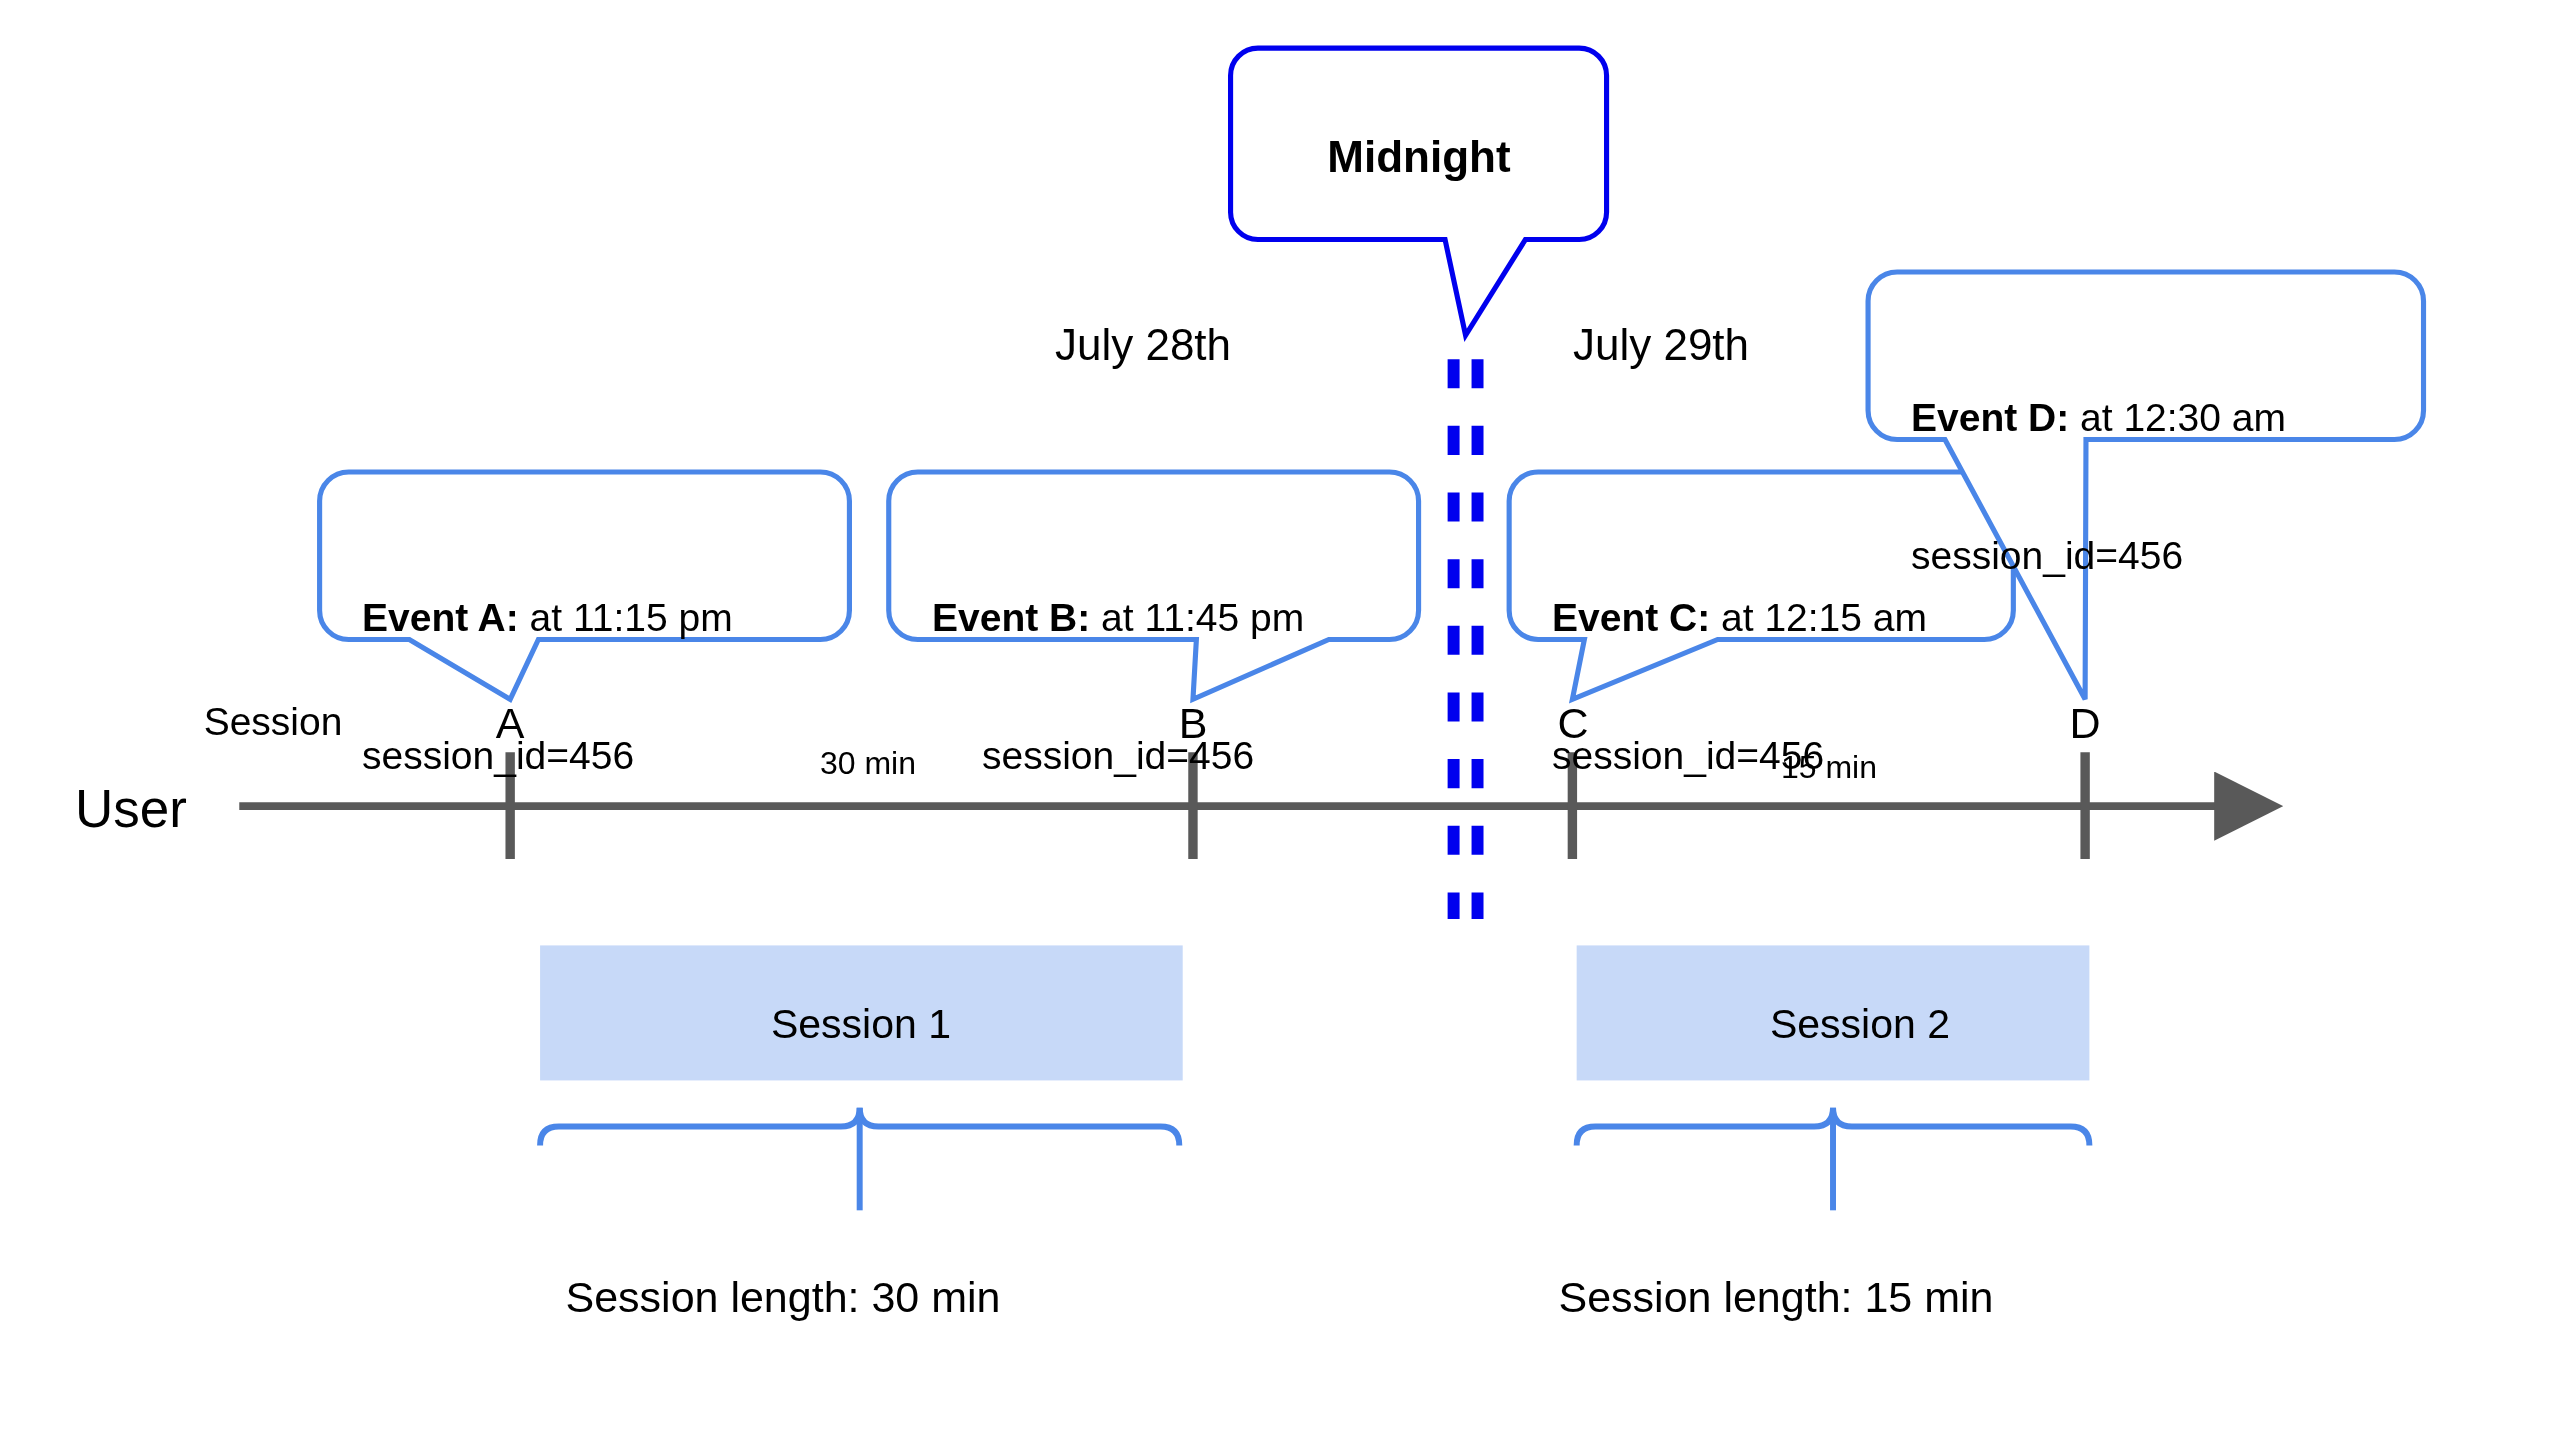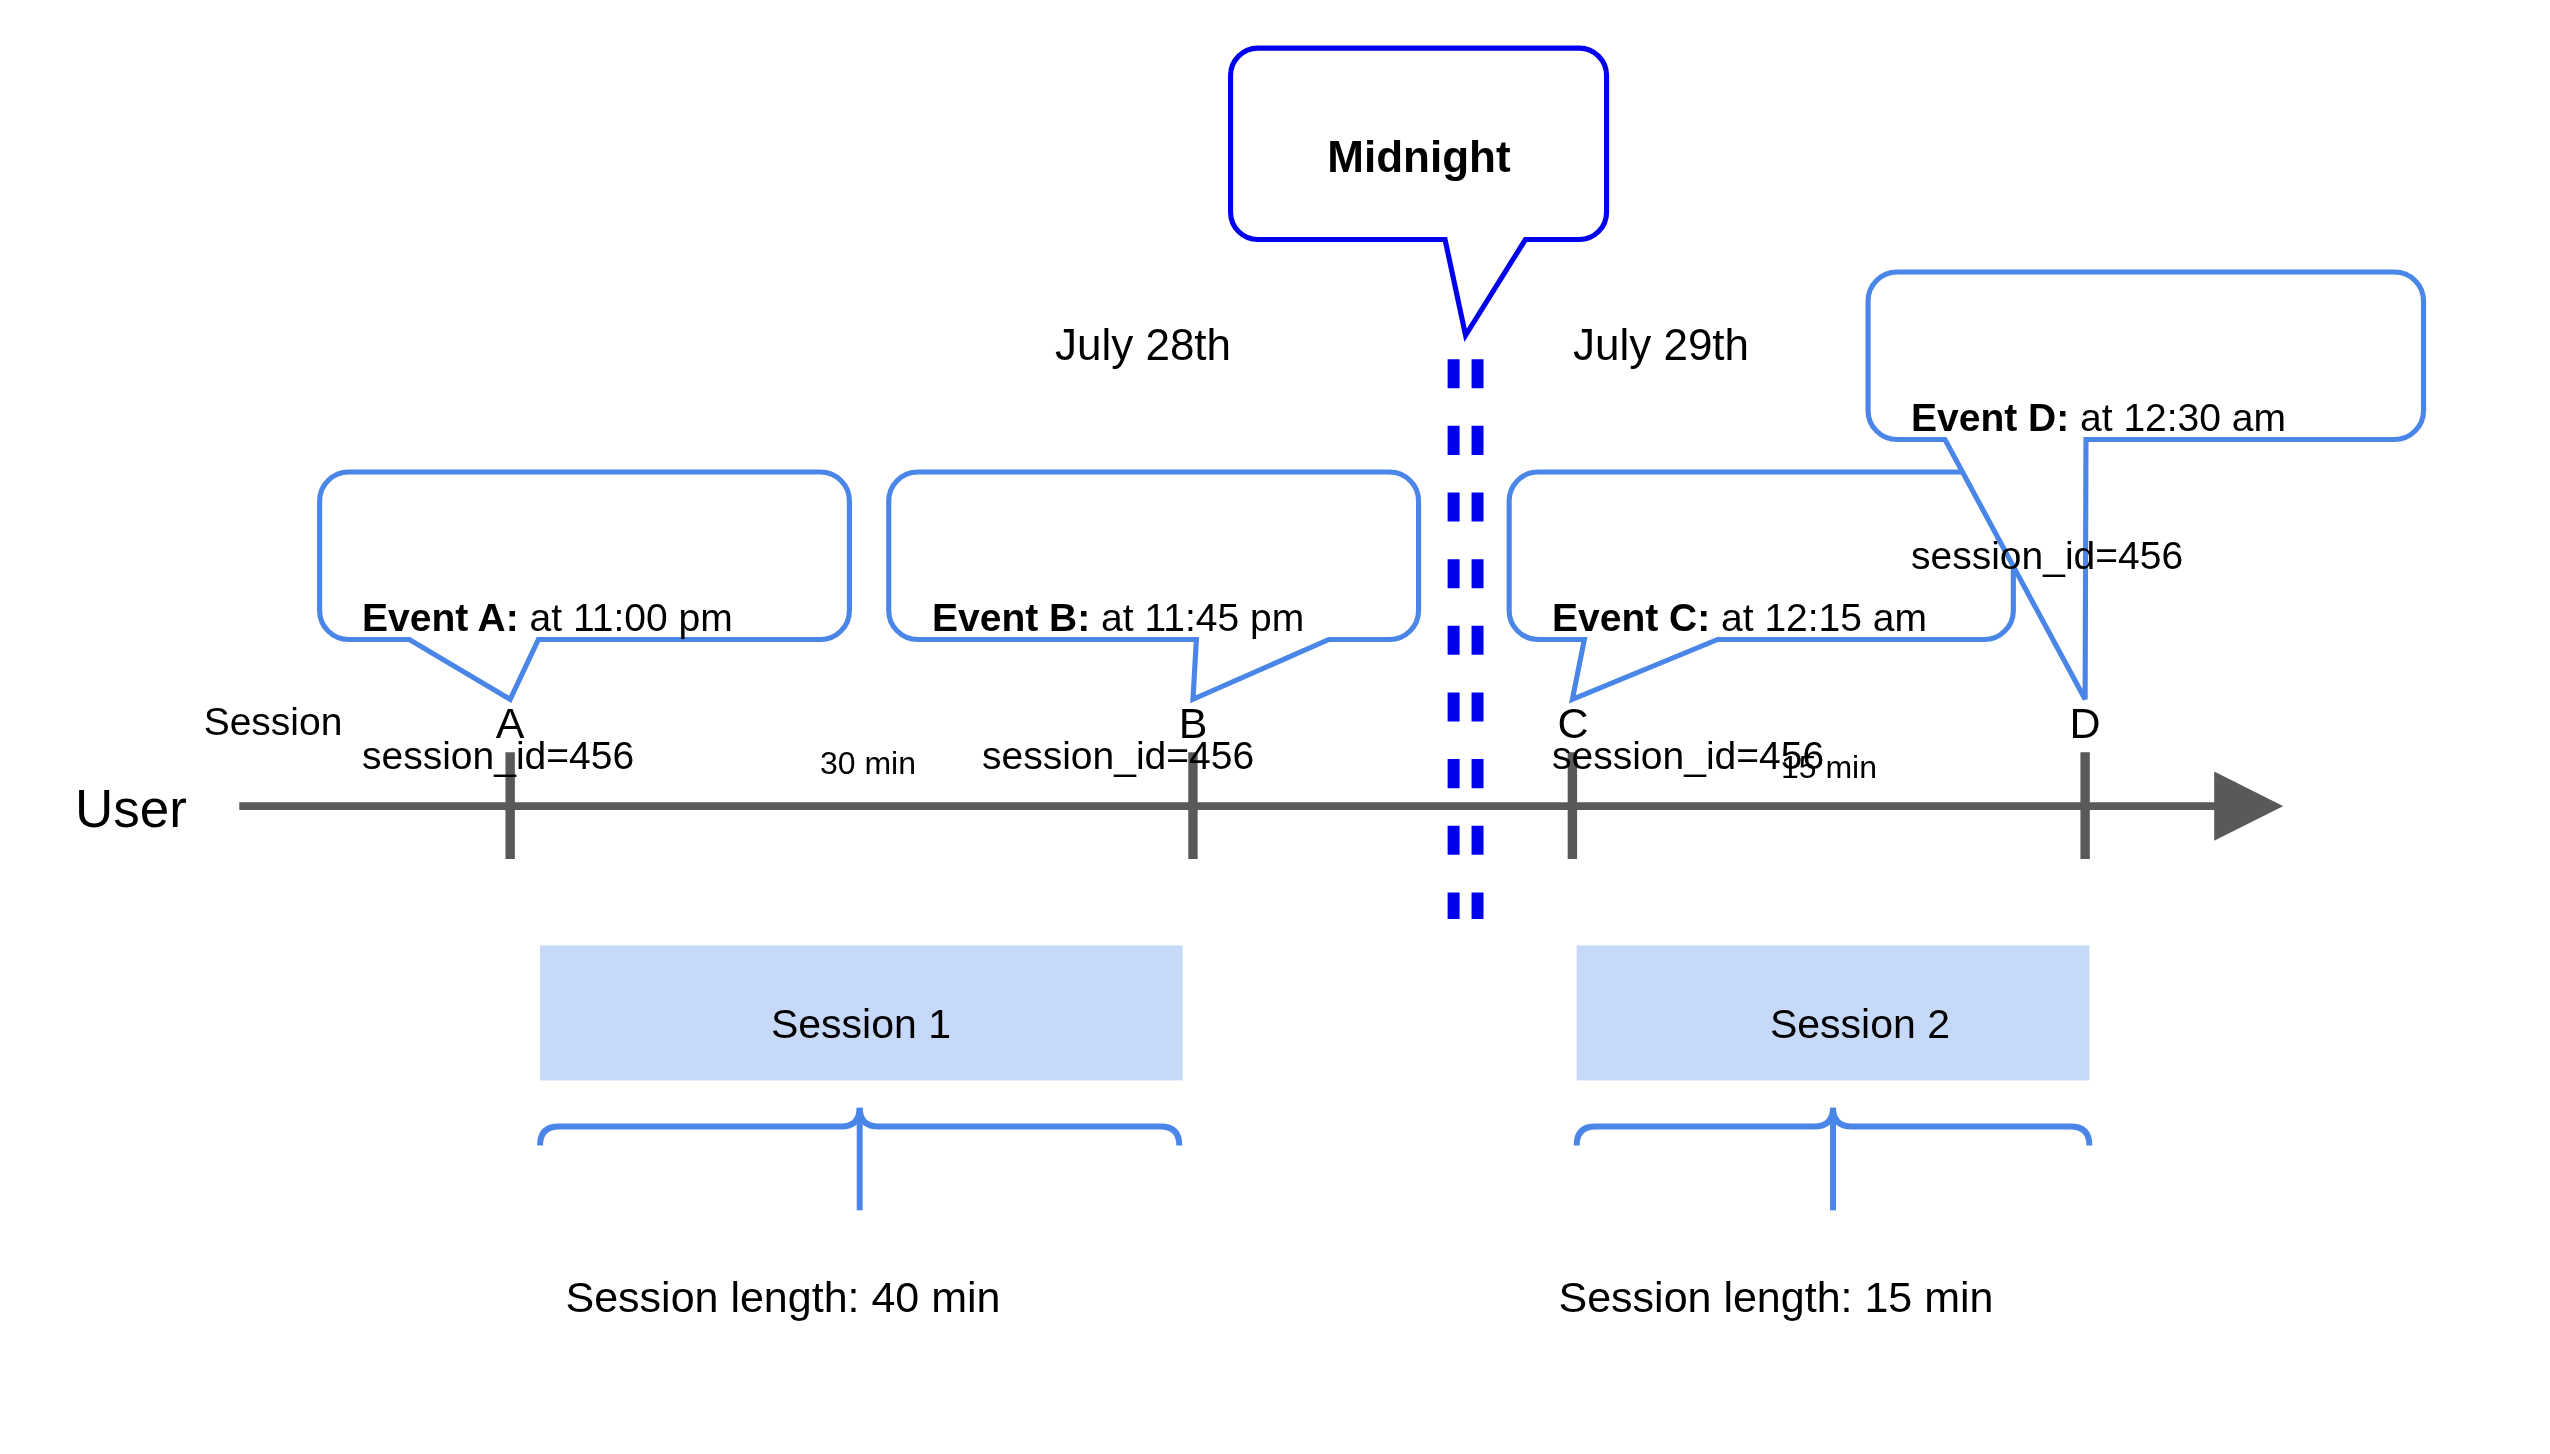--- a/index.html
+++ b/index.html
@@ -97,21 +97,21 @@
              q0,22 22,22 L2423,1318 q22,0 22,22" fill="none" stroke="#4a86e8" stroke-width="7"></path>
     <path d="M2145,1296 L2145,1416" fill="none" stroke="#4a86e8" stroke-width="7"></path>
   </svg>
 
   <div class="lbl t-midnight lbl-center" style="left:1419px; top:124px;">Midnight</div>
 
   <div class="lbl t-date lbl-center" style="left:1143px; top:312px;">July 28th</div>
   <div class="lbl t-date lbl-center" style="left:1661px; top:312px;">July 29th</div>
 
   <div class="lbl t-callout" style="left:362px; top:503px;">
-    <div><b>Event A:</b><span> at 11:00 pm</span></div>
+    <div><b>Event A:</b><span> at 11:15 pm</span></div>
     <div>session_id=456</div>
   </div>
 
   <div class="lbl t-callout" style="left:932px; top:503px;text-align:center;">
     <div><b>Event B:</b><span> at 11:45 pm</span></div>
     <div>session_id=456</div>
   </div>
 
   <div class="lbl t-callout" style="left:1552px; top:503px;">
     <div><b>Event C:</b><span> at 12:15 am</span></div>
@@ -130,17 +130,17 @@
   <div class="lbl t-marker lbl-center" style="left:1193px; top:691px;">B</div>
   <div class="lbl t-marker lbl-center" style="left:1573px; top:691px;">C</div>
   <div class="lbl t-marker lbl-center" style="left:2085px; top:691px;">D</div>
 
   <div class="lbl t-dur lbl-center" style="left:868px; top:738px;">30 min</div>
   <div class="lbl t-dur lbl-center" style="left:1829px; top:742px;">15 min</div>
 
   <div class="lbl t-session lbl-center" style="left:861px; top:993px;">Session 1</div>
   <div class="lbl t-session lbl-center" style="left:1860px; top:993px;">Session 2</div>
 
-  <div class="lbl t-slen lbl-center" style="left:783px; top:1265px;">Session length: 40 min</div>
+  <div class="lbl t-slen lbl-center" style="left:783px; top:1265px;">Session length: 30 min</div>
   <div class="lbl t-slen lbl-center" style="left:1776px; top:1265px;">Session length: 15 min</div>
 
 </div>
 
 
 </body></html>

